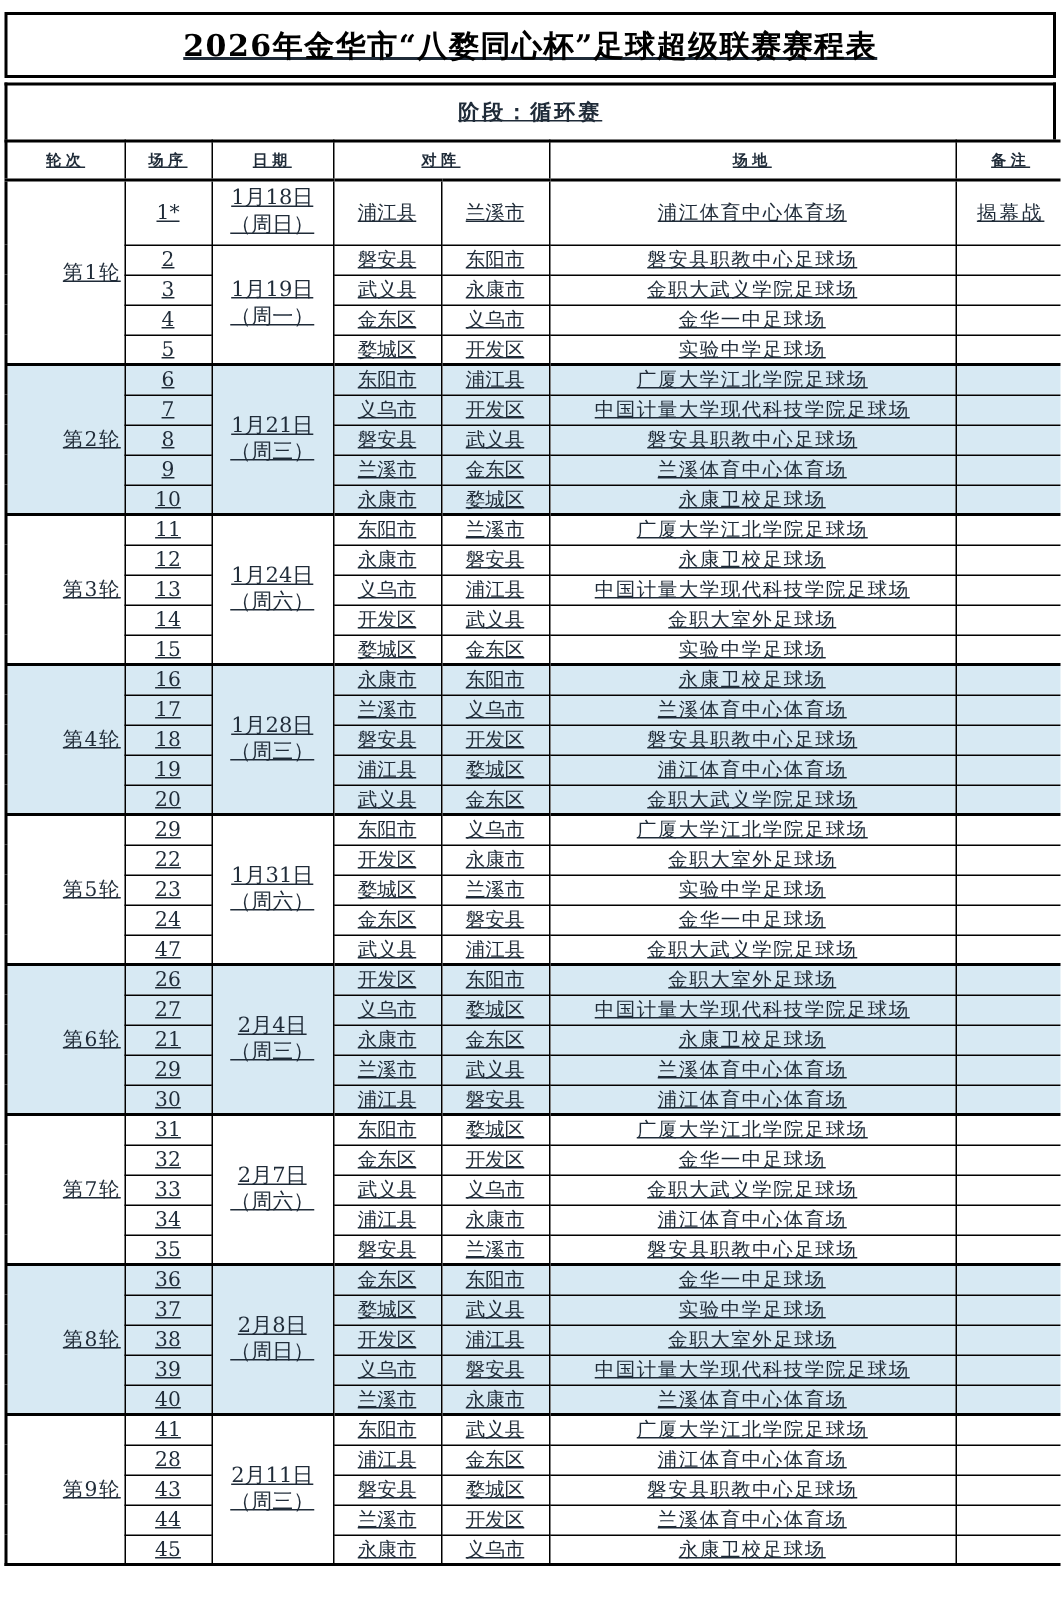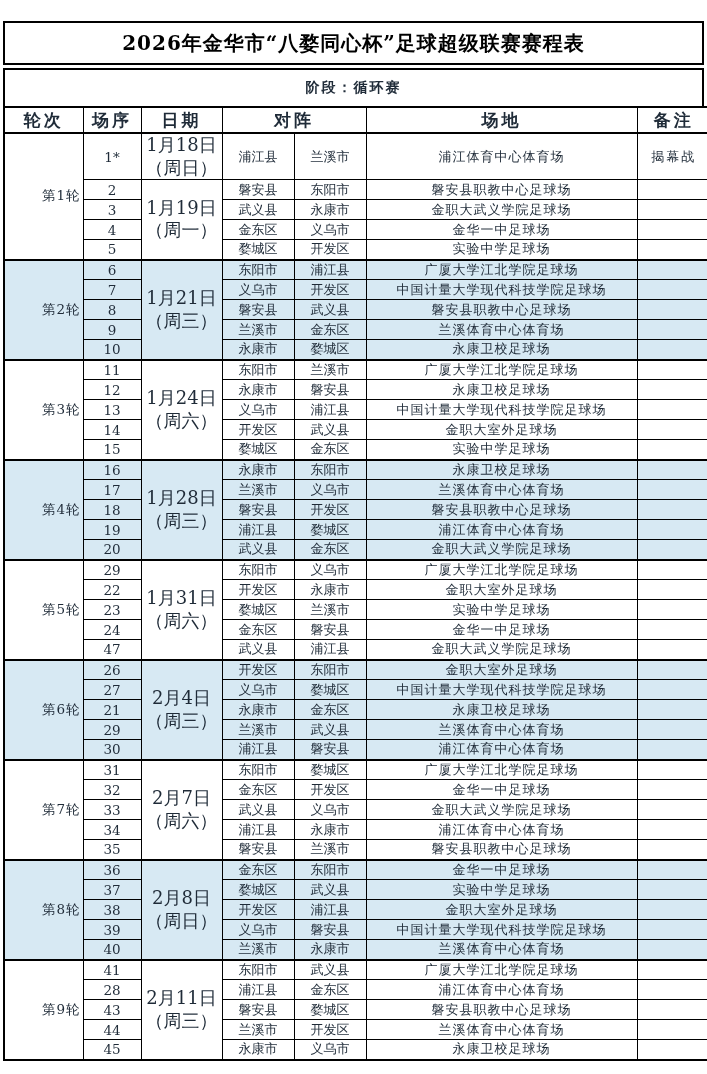--- a/index.html
+++ b/index.html
@@ -1,21 +1,21 @@
 <!DOCTYPE html>
 <html><head>
 <meta charset="utf-8">
 <style>
   html,body{margin:0;padding:0;background:#ffffff;}
   body{
     width:707px;
     font-family:"Liberation Sans","DejaVu Sans",sans-serif;
     color:#1f2b38;
   }
-  .page{padding:21px 3px 0 3px;}
+  .page{padding:8px 3px 0 3px;text-decoration:underline;}
   .title-box{
     border:2px solid #000;
     height:40px;
     display:flex;align-items:center;justify-content:center;
     font-family:"DejaVu Serif","Liberation Serif",serif;
     font-size:20px;font-weight:bold;color:#000;
     letter-spacing:1px;
   }
   .stage-box{
     margin-top:3px;
@@ -36,28 +36,28 @@
   .schedule th,.schedule td{
     border:1px solid #000;
     text-align:center;vertical-align:middle;
     padding:0 2px;
     font-size:13px;
     color:#1f2b38;
     overflow:hidden;white-space:nowrap;
   }
   .schedule thead tr{height:26px;}
   .schedule th{
-    font-weight:bold;font-size:17px;letter-spacing:3px;
+    font-weight:bold;font-size:10px;letter-spacing:3px;
   }
   .schedule tbody tr{height:20px;}
   .schedule tbody tr.tall{height:43px;}
   .schedule tbody tr.round-start td{border-top:2px solid #000;}
   .schedule tbody tr.hl td{background:#d7e9f3;}
   td.round-cell{font-size:13.5px;letter-spacing:1px;text-align:right;}
-  td.date-cell{font-size:18px;line-height:1.25;}
+  td.date-cell{font-size:14px;line-height:1.25;}
   td.no-cell{font-size:13.5px;}
   td.venue-cell{letter-spacing:1px;}
   td.remark-cell{letter-spacing:2px;}
 </style>
 </head>
 <body>
 
 <div class="page">
 
   <div class="title-box">2026年金华市“八婺同心杯”足球超级联赛赛程表</div>

